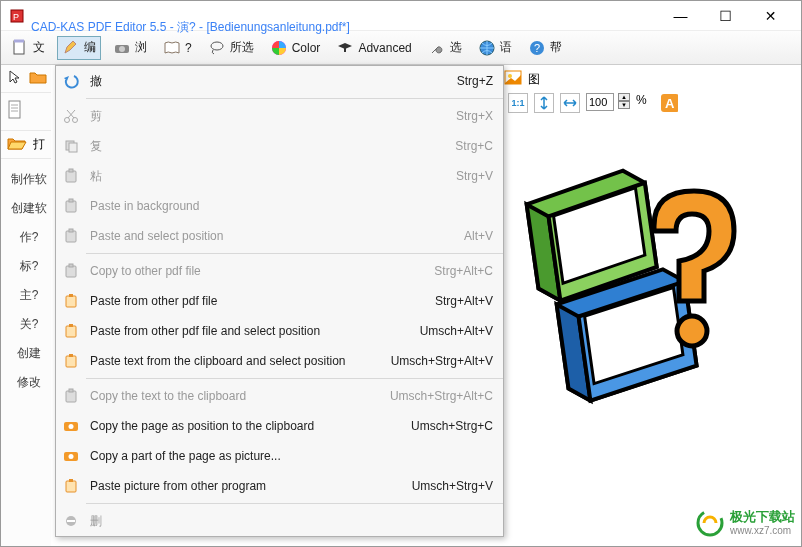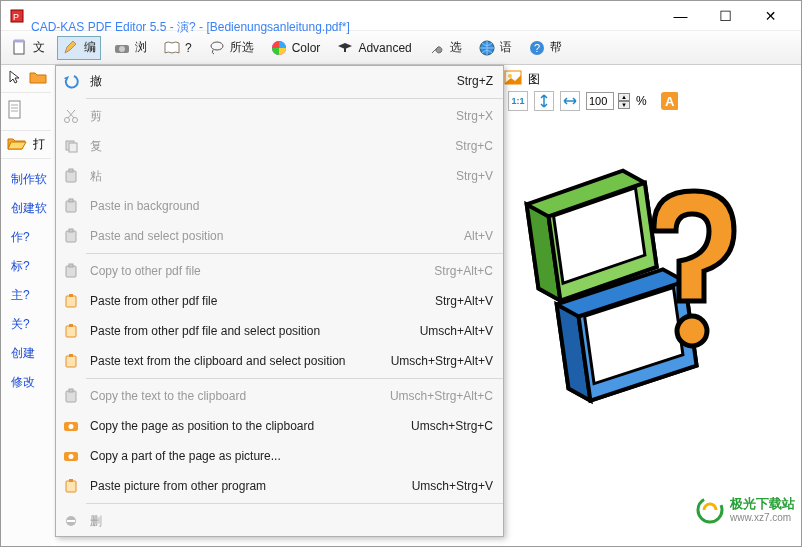--- a/index.html
+++ b/index.html
@@ -13,35 +13,35 @@
 .tb-item { display: flex; align-items: center; gap: 4px; padding: 2px 4px; cursor: pointer; }
 .tb-icon { width: 18px; height: 18px; display: flex; align-items: center; justify-content: center; }
 .tb-label { font-size: 12px; color: #222; }
 .zoom-input { width: 28px; height: 18px; border: 1px solid #999; font-size: 11px; text-align: left; padding: 0 2px; }
 .updown { display: inline-flex; flex-direction: column; margin-left: -2px; }
 .updown div { width: 12px; height: 8px; border: 1px solid #888; background: #eee; font-size: 7px; line-height: 6px; text-align: center; }
 .left-col { position: absolute; left: 0; top: 64px; width: 50px; bottom: 0; background: #fcfcfc; }
 .left-icons { display: flex; align-items: center; padding: 4px 6px; gap: 6px; height: 28px; border-bottom: 1px solid #e8e8e8;}
 .left-icons2 { display: flex; align-items: center; padding: 4px 6px; gap: 10px; height: 28px; border-bottom: 1px solid #e8e8e8;}
 .left-list { padding: 6px 4px 0 10px; }
-.left-list div { padding: 6px 0; font-size: 12px; color: #1d4ed8; white-space: nowrap; overflow: hidden; }
+.left-list div { padding: 6px 0; font-size: 12px; color: #404040; white-space: nowrap; overflow: hidden; text-align: center; }
 .dropdown { position: absolute; left: 54px; top: 64px; width: 449px; background: #f7f7f7; border: 1px solid #b0b0b0; box-shadow: 2px 2px 6px rgba(0,0,0,0.25); z-index: 100; }
 .dd-item { display: flex; align-items: center; height: 30px; padding: 0 10px 0 0; color: #222; }
 .dd-item.disabled { color: #9a9a9a; }
 .dd-iconcol { width: 30px; display: flex; justify-content: center; align-items: center; }
 .dd-label { flex: 1; font-size: 12px; padding-left: 4px; }
 .dd-short { font-size: 12px; color: inherit; text-align: right; }
 .dd-sep { height: 1px; background: #d8d8d8; margin: 2px 0 2px 30px; }
 .canvas-illust { position: absolute; left: 503px; top: 155px; width: 250px; height: 260px; }
 .sb-icon { width: 20px; height: 20px; display:flex; align-items:center; justify-content:center; border:1px solid transparent; }
 .sb-icon.framed { border:1px solid #bbb; background:#fff; }
 .right-toolcluster { position:absolute; left:503px; top:64px; display:flex; align-items:center; gap:6px; height:28px;}
-.right-bar2 { position:absolute; left:503px; top:84px; display:flex; align-items:center; gap:6px; height:32px; padding:0 4px;}
+.right-bar2 { position:absolute; left:503px; top:92px; display:flex; gap:6px; height:32px; padding:0 4px;}
 .open-bar { display:flex; align-items:center; padding:3px 6px; gap:6px; height:28px; border-bottom: 1px solid #e8e8e8;}
-.watermark { position:absolute; right:6px; bottom:22px; display:flex; align-items:center; gap:6px; font-size:13px; color:#2aa038; z-index:50;}
+.watermark { position:absolute; right:6px; bottom:9px; display:flex; align-items:center; gap:6px; font-size:13px; color:#2aa038; z-index:50;}
 </style>
 </head>
 <body>
 
 <div class="titlebar">
   <span class="titlebar-icon">
     <svg width="16" height="16">
         <rect x="2" y="2" width="12" height="12" fill="#d33" stroke="#800"></rect>
         <text x="4" y="12" font-size="9" fill="#fff">P</text>
       </svg>

